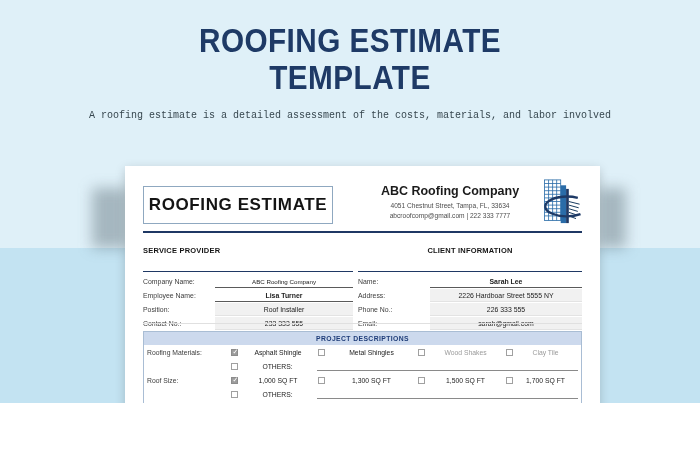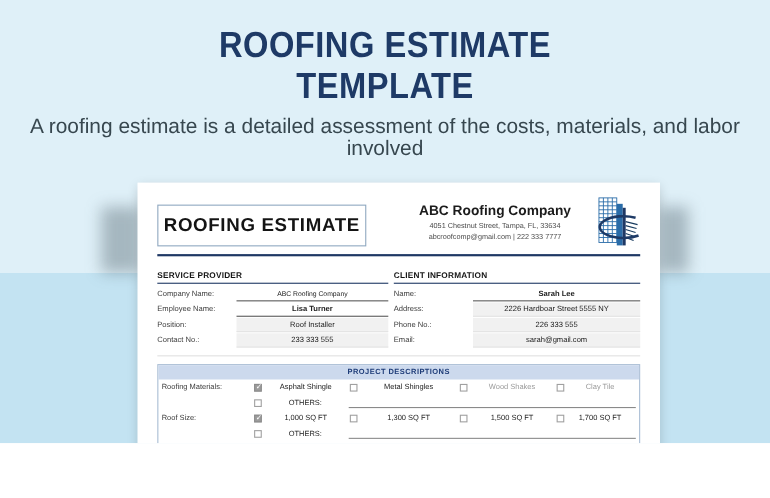--- a/index.html
+++ b/index.html
@@ -4,21 +4,21 @@
 <style>
   * { margin:0; padding:0; box-sizing:border-box; }
   html,body { font-family:"Liberation Sans", sans-serif; }
   .stage { position:relative; width:700px; height:403px; overflow:hidden;
            background:linear-gradient(to bottom, #dff0f8 0, #dff0f8 248px, #c3e3f2 248px, #c3e3f2 100%); }
 
   
   .hero { position:absolute; top:0; left:0; width:700px; text-align:center; }
   .hero-title { margin-top:22px; color:#1e3a66; font-weight:bold; font-size:33px; line-height:37px;
                 letter-spacing:0.5px; transform:scaleX(0.9); }
-  .hero-desc { margin-top:10px; color:#37474f; font-size:19px; line-height:20px; }
+  .hero-desc { margin-top:10px; color:#37474f; font-size:10px; line-height:20px;font-family:Liberation Mono, monospace; }
 
   
   .shadow-blob { position:absolute; z-index:1; background:rgba(70,90,100,0.38); filter:blur(7px); }
   .shadow-l { left:92px; top:188px; width:36px; height:60px; }
   .shadow-r { left:598px; top:188px; width:28px; height:60px; }
 
   
   .paper { position:absolute; z-index:2; left:125px; top:166px; width:475px; height:320px;
            background:#ffffff; box-shadow:0 3px 10px rgba(0,0,0,0.18); }
 
@@ -27,23 +27,23 @@
                    font-size:17px; font-weight:bold; color:#141414; letter-spacing:0.6px; }
   .company-block { position:absolute; left:235px; top:18px; width:180px; text-align:center; }
   .company-name { font-size:12.5px; font-weight:bold; color:#1b1b1b; margin-bottom:4px; }
   .company-line { font-size:6.6px; color:#4d4d4d; margin-bottom:2.5px; }
   .logo { position:absolute; left:406px; top:12px; width:54px; height:56px; }
   .hr-navy { position:absolute; left:18px; right:18px; top:65px; border-top:2px solid #1f3864; }
 
   
   .cols { position:absolute; left:18px; right:18px; top:80px; display:flex; gap:5px; }
   .col-left { width:210px; }
-  .col-right { flex:1; }
+  .col-right { flex:1;text-align:center; }
   .col-heading { font-size:7.5px; font-weight:bold; color:#141414; letter-spacing:0.2px;
-                 padding-bottom:2px; border-bottom:1.5px solid #1f3864; }
+                 padding-bottom:16px; border-bottom:1.5px solid #1f3864; }
   .f-rows { margin-top:3px; }
   .f-row { display:flex; height:13px; margin-bottom:1px; font-size:6.9px; }
   .f-label { width:72px; color:#3c3c3c; display:flex; align-items:center; }
   .f-value { flex:1; display:flex; align-items:center; justify-content:center; color:#222; }
   .f-value.under { border-bottom:1px solid #5a5a5a; }
   .f-value.gray { background:#f1f1f1; border-bottom:1px solid #e3e3e3; }
   .f-value.bold { font-weight:bold; }
   .f-value.small { font-size:6.2px; }
 
   .divider { position:absolute; left:18px; right:18px; top:157px; border-top:1px solid #e0e0e0; }

